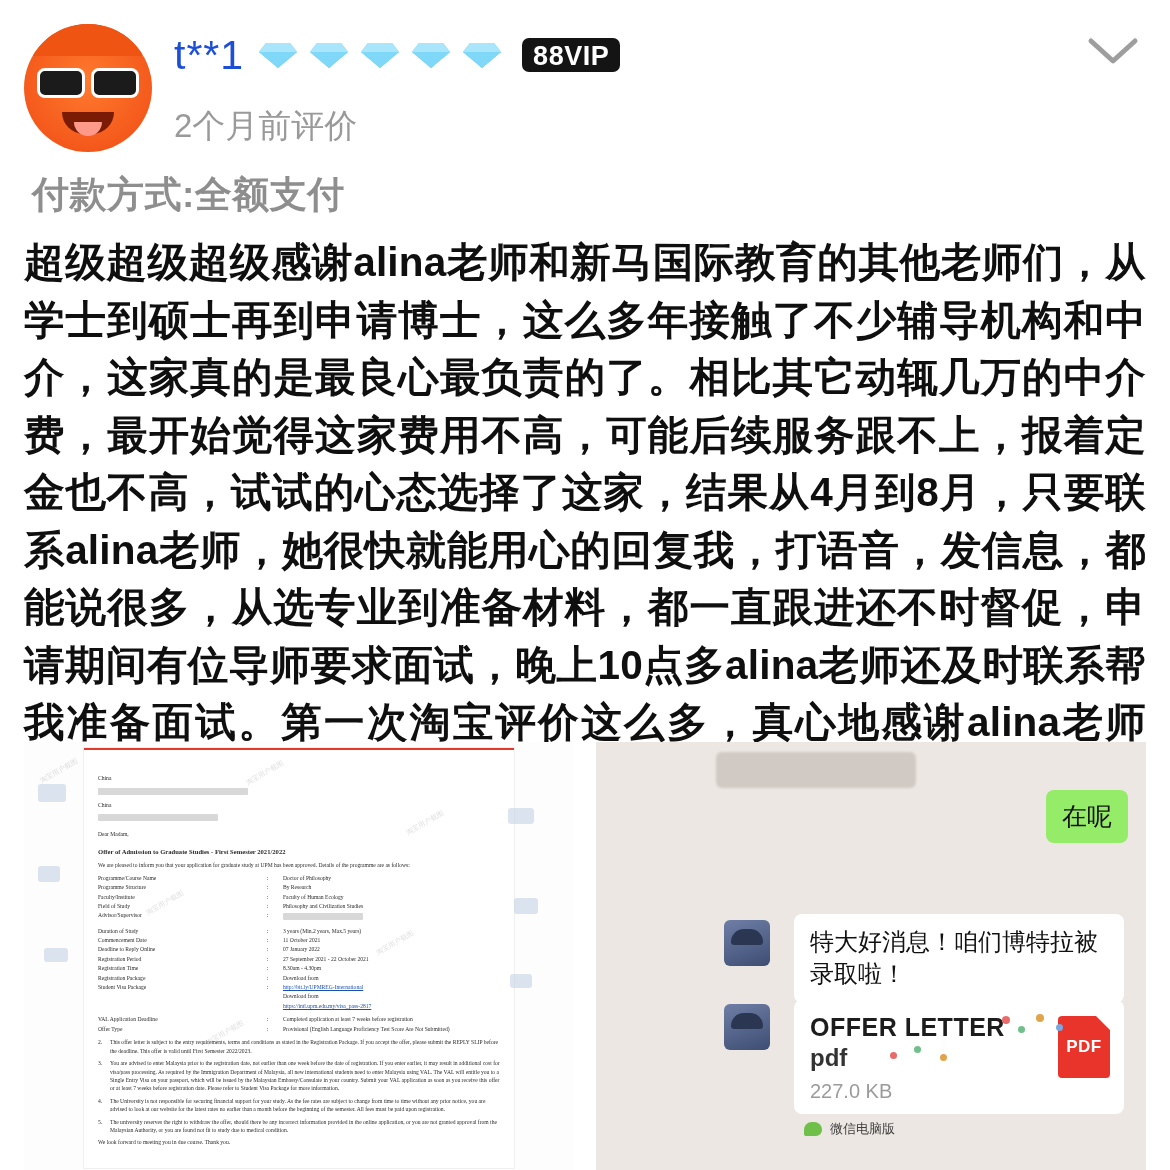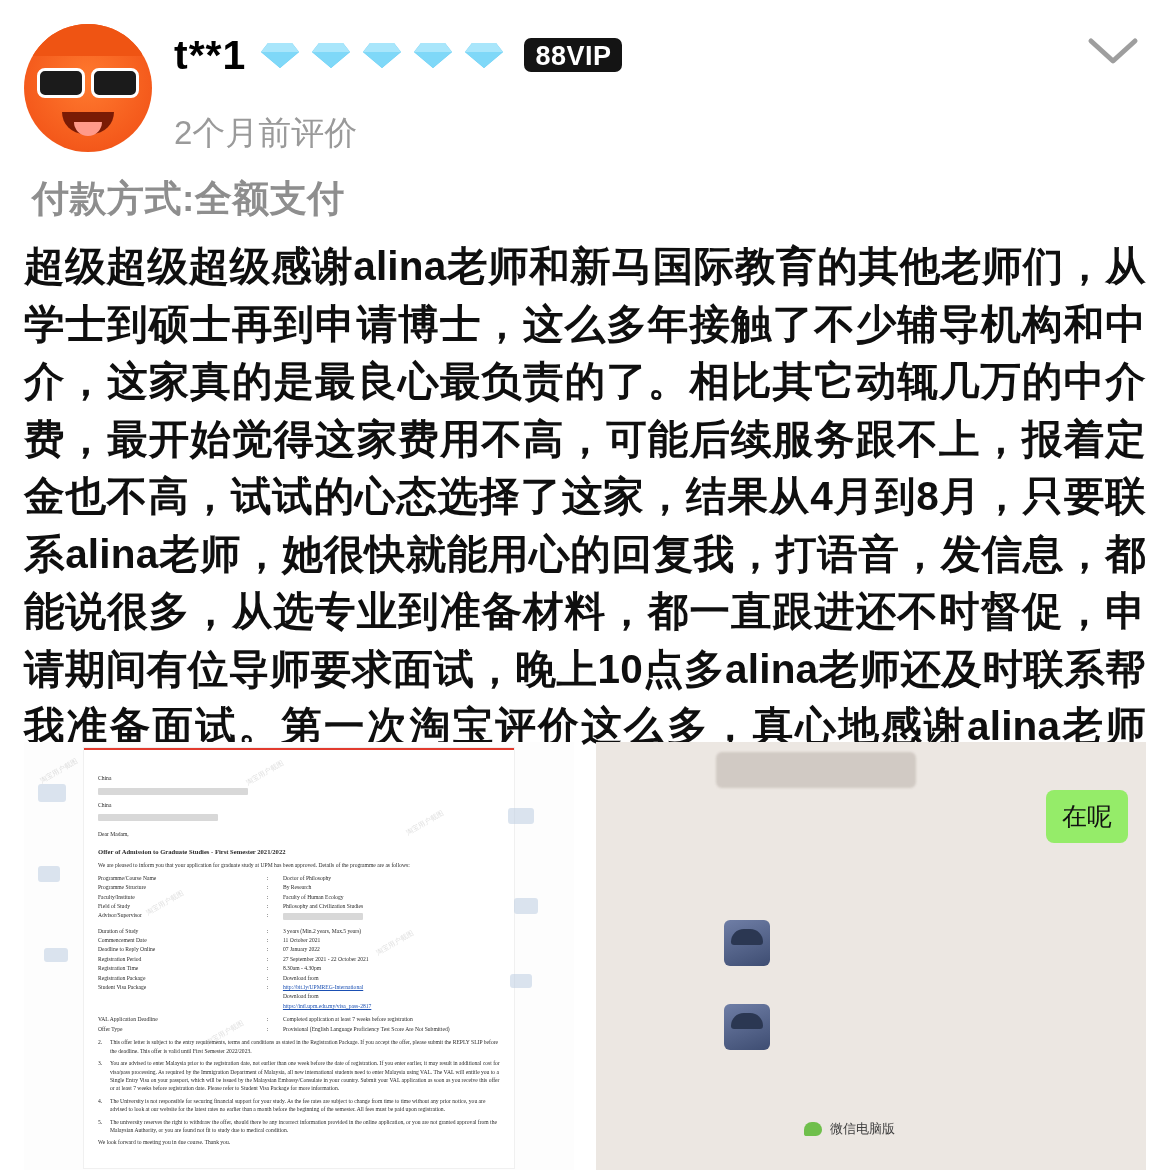--- a/index.html
+++ b/index.html
@@ -73,22 +73,22 @@
     flex: 1 1 auto;
   }
   .name-row {
     display: flex;
     align-items: center;
     gap: 14px;
     height: 50px;
   }
   .username {
     font-size: 41px;
-    font-weight: 700;
-    color: #000000;
+    font-weight: 400;
+    color: #1d4ed8;
     letter-spacing: 1px;
   }
   .diamonds {
     display: flex;
     gap: 11px;
     align-items: center;
   }
   .diamond {
     width: 40px; height: 28px;
     display: block;
@@ -98,21 +98,21 @@
     color: #ffffff;
     font-size: 27px;
     font-weight: 700;
     padding: 3px 11px 0 11px;
     border-radius: 7px;
     letter-spacing: 0.5px;
     line-height: 1.15;
     margin-left: 6px;
   }
   .time-row {
-    margin-top: 31px;
+    margin-top: 24px;
     font-size: 33px;
     color: #9a9a9a;
     font-weight: 500;
   }
   .chevron {
     position: absolute;
     right: 30px;
     top: 34px;
     width: 54px; height: 34px;
   }
@@ -551,23 +551,37 @@
     </div>
 
     <div class="img-card img-right">
       <div class="chat-pane">
         <div class="chat-top-blur"></div>
 
         <div class="bubble-out">在呢</div>
 
 
         <div class="chat-avatar" style="left:128px; top:178px;"></div>
+        <div class="bubble-in" style="left:198px; top:172px; width:330px;">特大好消息！咱们博特拉被录取啦！</div>
 
         <div class="chat-avatar" style="left:128px; top:262px;"></div>
 
+        <div class="file-card">
+          <div class="file-title">OFFER LETTER</div>
+          <div class="file-sub">pdf</div>
+          <div class="file-size">227.0 KB</div>
+          <div class="pdf-icon">PDF</div>
+          <div class="speck" style="left:208px;top:16px;width:8px;height:8px;background:#e86a6a;"></div>
+          <div class="speck" style="left:224px;top:26px;width:7px;height:7px;background:#6fc08a;"></div>
+          <div class="speck" style="left:242px;top:14px;width:8px;height:8px;background:#e0a54a;"></div>
+          <div class="speck" style="left:262px;top:24px;width:7px;height:7px;background:#7aa7e0;"></div>
+          <div class="speck" style="left:96px;top:52px;width:7px;height:7px;background:#e86a6a;"></div>
+          <div class="speck" style="left:120px;top:46px;width:7px;height:7px;background:#6fc08a;"></div>
+          <div class="speck" style="left:146px;top:54px;width:7px;height:7px;background:#e0a54a;"></div>
+        </div>
 
         <div class="wechat-pc">
           <span class="wechat-dot"></span>
           <span>微信电脑版</span>
         </div>
       </div>
     </div>
 
   </div>
 </div>

